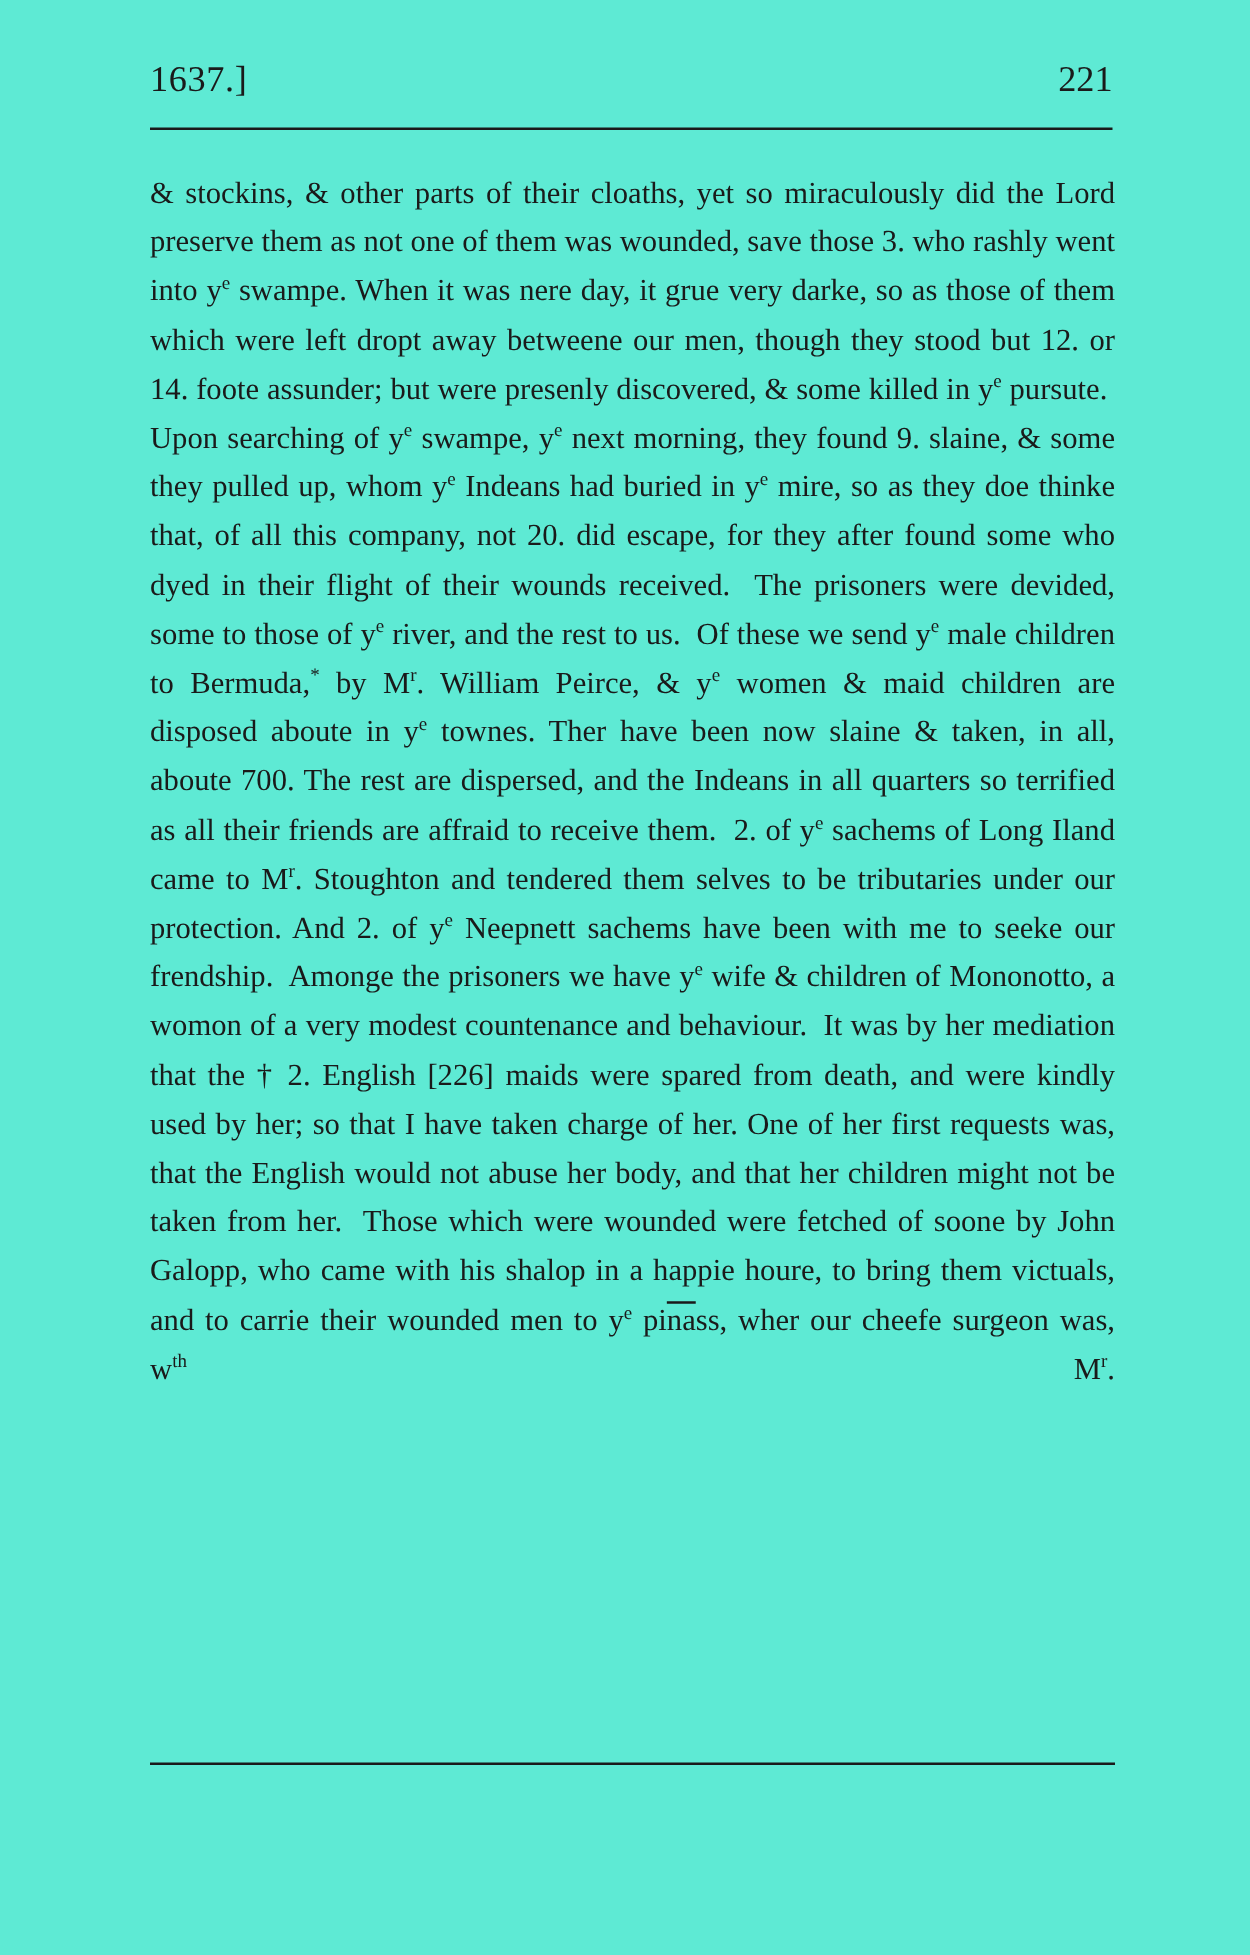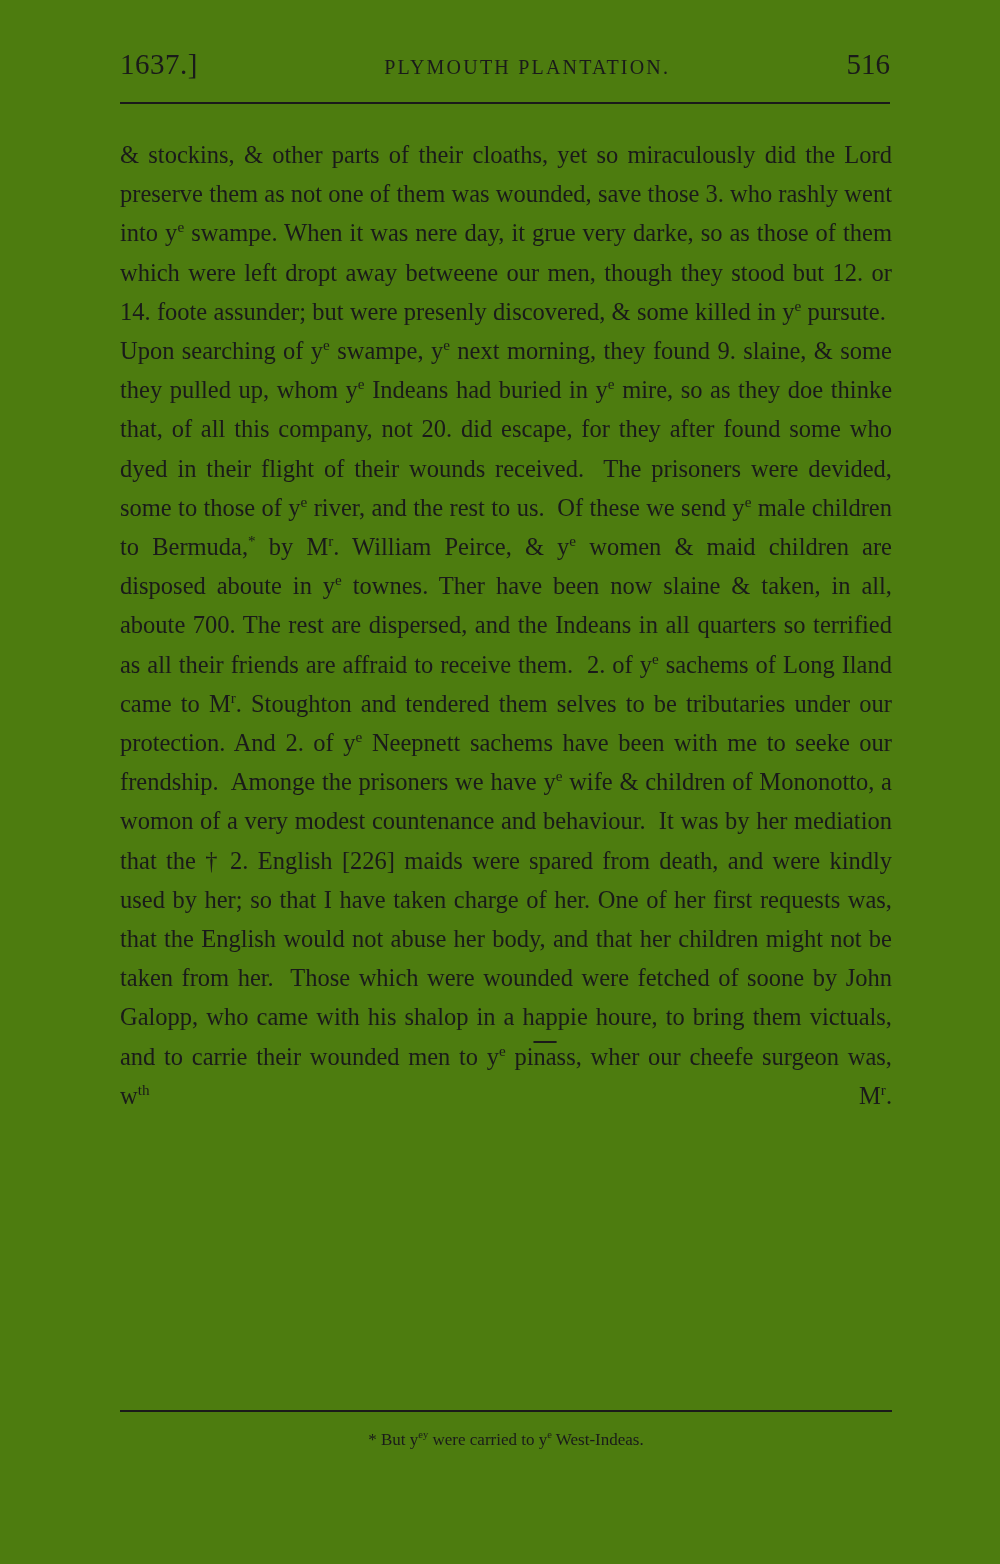--- a/index.html
+++ b/index.html
@@ -13,21 +13,21 @@
     font-family: "Liberation Serif", serif;
     color: #1a1a1a;
     position: relative;
     overflow: hidden;
   }
   .page {
     position: absolute;
     left: 0; top: 0;
     width: 1000px;
     height: 1564px;
-    background: #4d7c0f;
+    background: #5eead4;
   }
   .header {
     position: absolute;
     left: 120px;
     top: 48px;
     width: 770px;
     height: 46px;
     display: flex;
     align-items: baseline;
     justify-content: space-between;
@@ -101,27 +101,25 @@
     font-style: italic;
   }
 </style>
 </head>
 <body>
 
 <div class="page">
 
   <div class="header">
     <span class="header-year">1637.]</span>
-    <span class="header-title">PLYMOUTH PLANTATION.</span>
-    <span class="header-page">516</span>
+    <span class="header-page">221</span>
   </div>
 
   <div class="body-text">
     <p>&amp; stockins, &amp; other parts of their cloaths, yet so miraculously did the Lord preserve them as not one of them was wounded, save those 3. who rashly went into y<sup>e</sup> swampe. When it was nere day, it grue very darke, so as those of them which were left dropt away betweene our men, though they stood but 12. or 14. foote assunder; but were presenly discovered, &amp; some killed in y<sup>e</sup> pursute.&nbsp; Upon searching of y<sup>e</sup> swampe, y<sup>e</sup> next morning, they found 9. slaine, &amp; some they pulled up, whom y<sup>e</sup> Indeans had buried in y<sup>e</sup> mire, so as they doe thinke that, of all this company, not 20. did escape, for they after found some who dyed in their flight of their wounds received.&nbsp; The prisoners were devided, some to those of y<sup>e</sup> river, and the rest to us.&nbsp; Of these we send y<sup>e</sup> male children to Bermuda,<sup>*</sup> by M<sup>r</sup>. William Peirce, &amp; y<sup>e</sup> women &amp; maid children are disposed aboute in y<sup>e</sup> townes. Ther have been now slaine &amp; taken, in all, aboute 700. The rest are dispersed, and the Indeans in all quarters so terrified as all their friends are affraid to receive them.&nbsp; 2. of y<sup>e</sup> sachems of Long Iland came to M<sup>r</sup>. Stoughton and tendered them selves to be tributaries under our protection. And 2. of y<sup>e</sup> Neepnett sachems have been with me to seeke our frendship.&nbsp; Amonge the prisoners we have y<sup>e</sup> wife &amp; children of Mononotto, a womon of a very modest countenance and behaviour.&nbsp; It was by her mediation that the&nbsp;† 2. English [226] maids were spared from death, and were kindly used by her; so that I have taken charge of her. One of her first requests was, that the English would not abuse her body, and that her children might not be taken from her.&nbsp; Those which were wounded were fetched of soone by John Galopp, who came with his shalop in a happie houre, to bring them victuals, and to carrie their wounded men to y<sup>e</sup> pi<span class="ovl">na</span>ss, wher our cheefe surgeon was, w<sup>th</sup> M<sup>r</sup>.</p>
   </div>
 
   <div class="footnote-rule"></div>
 
   <div class="footnotes">
-    <div>* But y<sup>ey</sup> were carried to y<sup>e</sup> West-Indeas.</div>
   </div>
 
 </div>
 
 </body></html>

